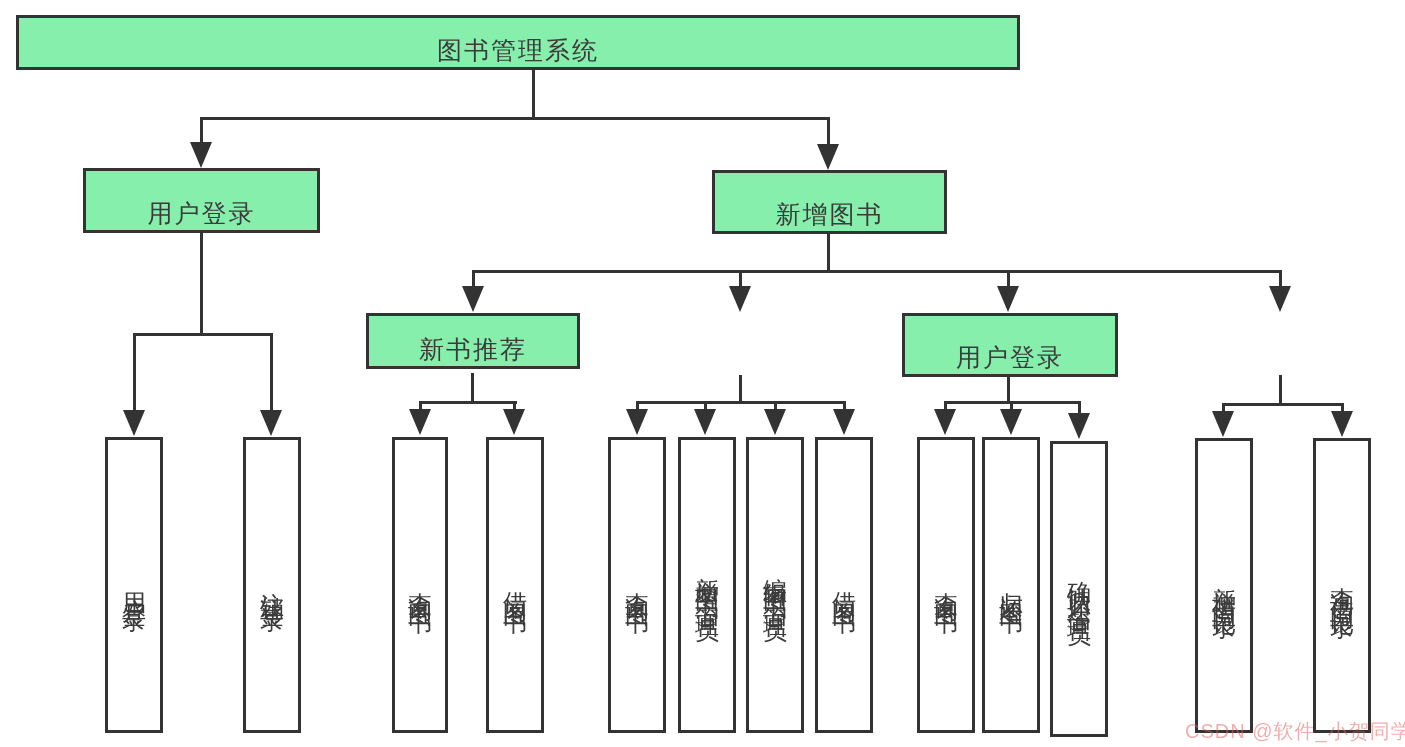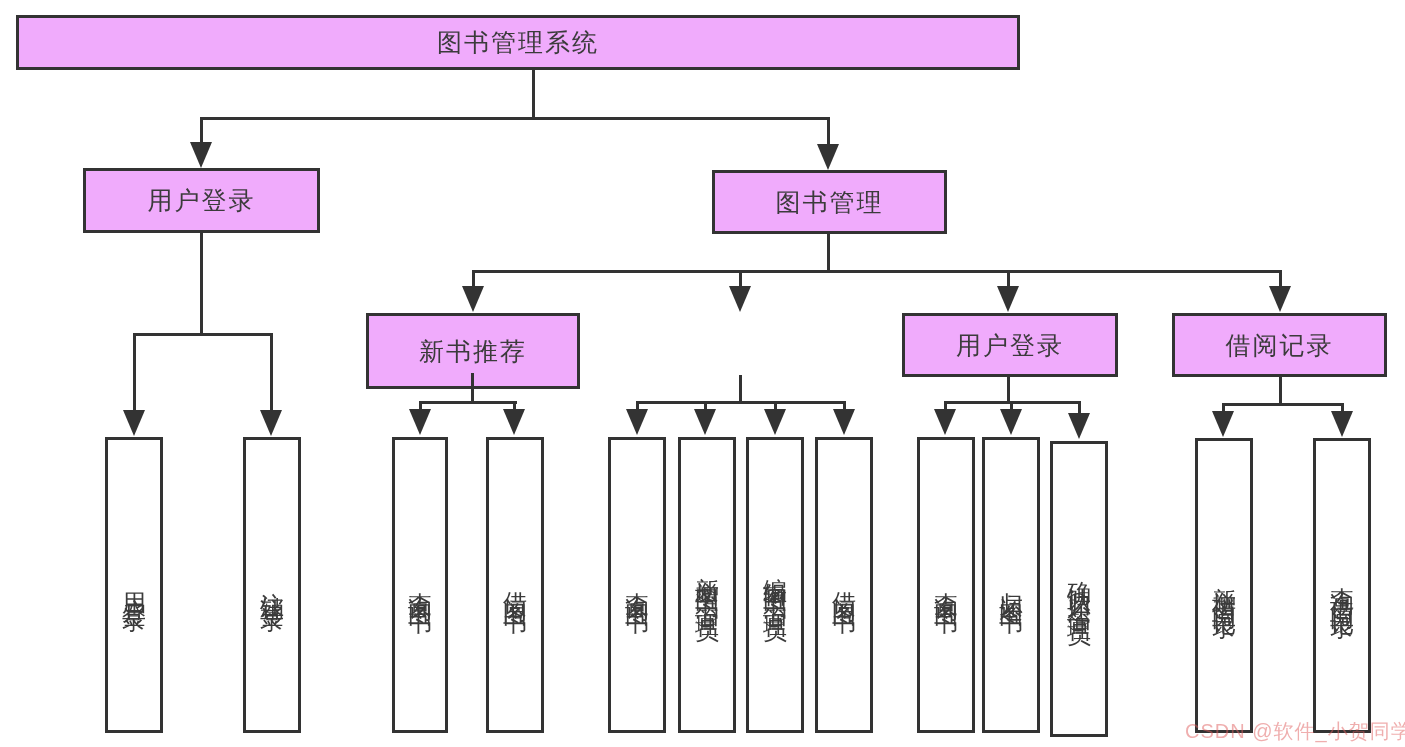--- a/index.html
+++ b/index.html
@@ -8,21 +8,21 @@
     --watermark:#e06060;
     --bg:#ffffff;
   }
   html,body{margin:0;padding:0;background:var(--bg);}
   body{font-family:"Liberation Sans","DejaVu Sans",sans-serif;}
   .stage{
     position:relative;width:1405px;height:747px;background:var(--bg);overflow:hidden;
   }
   .hbox{
     position:absolute;box-sizing:border-box;border:3px solid var(--line);
-    background:#f0abfc;display:flex;align-items:center;justify-content:center;
+    background:#86efac;display:flex;align-items:flex-end;justify-content:center;
     font-size:25px;letter-spacing:2px;color:var(--text);
   }
   .vbox{
     position:absolute;box-sizing:border-box;border:3px solid var(--line);
     background:#fff;display:flex;align-items:center;justify-content:center;
   }
   .vtext{
     writing-mode:vertical-lr;text-orientation:mixed;
     font-size:24px;letter-spacing:6px;line-height:1;color:var(--text);
     white-space:nowrap;
@@ -52,49 +52,46 @@
   <div class="hline" style="left:200px;top:117px;width:630px;"></div>
   <div class="vline" style="left:200px;top:118px;height:25px;"></div>
   <div class="arrow" style="left:190px;top:142px;"></div>
   <div class="vline" style="left:827px;top:118px;height:27px;"></div>
   <div class="arrow" style="left:817px;top:144px;"></div>
 
   <div class="hbox" style="left:83px;top:168px;width:237px;height:65px;">
     <span>用户登录</span>
   </div>
   <div class="hbox" style="left:712px;top:170px;width:235px;height:64px;">
-    <span>图书管理</span>
+    <span>新增图书</span>
   </div>
 
   <div class="vline" style="left:200px;top:233px;height:103px;"></div>
   <div class="hline" style="left:133px;top:333px;width:140px;"></div>
   <div class="vline" style="left:133px;top:333px;height:77px;"></div>
   <div class="arrow" style="left:123px;top:410px;"></div>
   <div class="vline" style="left:270px;top:333px;height:77px;"></div>
   <div class="arrow" style="left:260px;top:410px;"></div>
 
   <div class="vline" style="left:827px;top:234px;height:39px;"></div>
   <div class="hline" style="left:472px;top:270px;width:810px;"></div>
   <div class="vline" style="left:472px;top:270px;height:17px;"></div>
   <div class="arrow" style="left:462px;top:286px;"></div>
   <div class="vline" style="left:739px;top:270px;height:17px;"></div>
   <div class="arrow" style="left:729px;top:286px;"></div>
   <div class="vline" style="left:1007px;top:270px;height:17px;"></div>
   <div class="arrow" style="left:997px;top:286px;"></div>
   <div class="vline" style="left:1279px;top:270px;height:17px;"></div>
   <div class="arrow" style="left:1269px;top:286px;"></div>
 
-  <div class="hbox" style="left:366px;top:313px;width:214px;height:76px;">
+  <div class="hbox" style="left:366px;top:313px;width:214px;height:56px;">
     <span>新书推荐</span>
   </div>
   <div class="hbox" style="left:902px;top:313px;width:216px;height:64px;">
     <span>用户登录</span>
-  </div>
-  <div class="hbox" style="left:1172px;top:313px;width:215px;height:64px;">
-    <span>借阅记录</span>
   </div>
 
   <div class="vline" style="left:471px;top:373px;height:31px;"></div>
   <div class="hline" style="left:419px;top:401px;width:98px;"></div>
   <div class="vline" style="left:419px;top:401px;height:9px;"></div>
   <div class="arrow" style="left:409px;top:409px;"></div>
   <div class="vline" style="left:513px;top:401px;height:9px;"></div>
   <div class="arrow" style="left:503px;top:409px;"></div>
 
   <div class="vline" style="left:739px;top:375px;height:29px;"></div>

